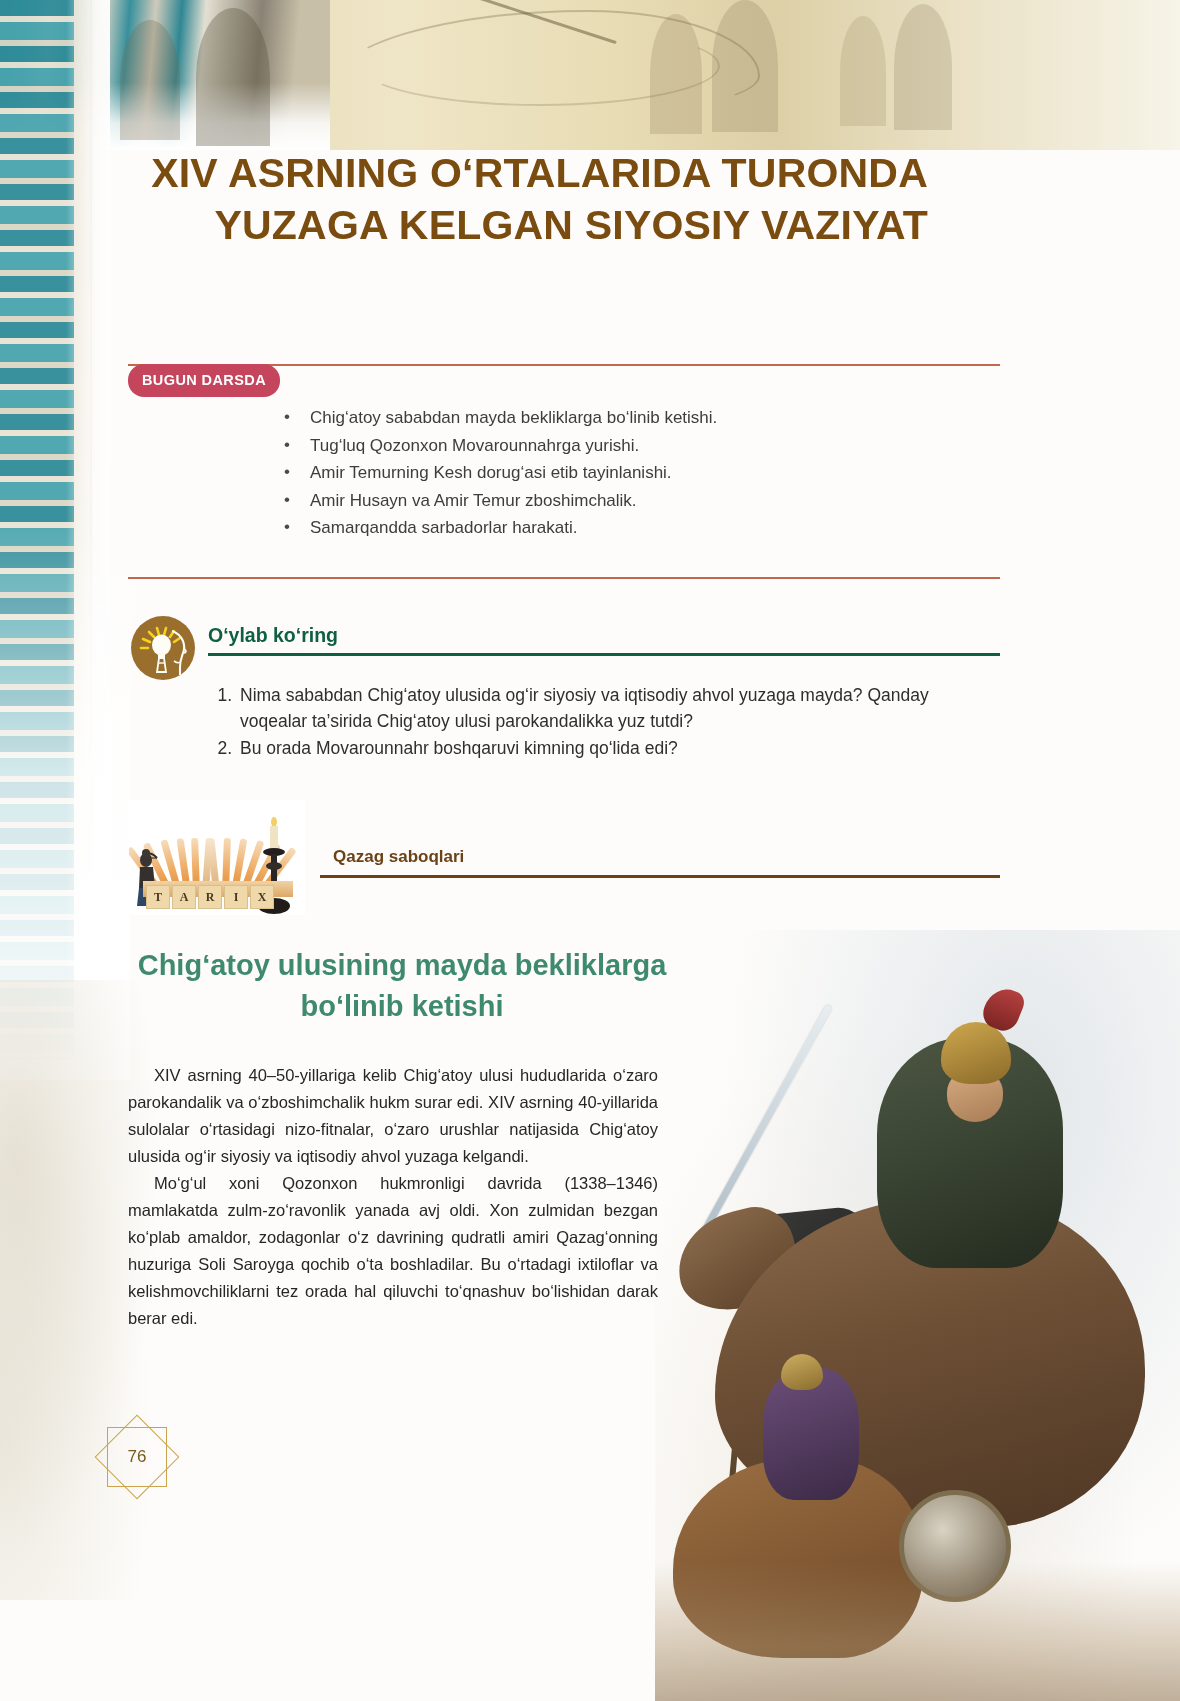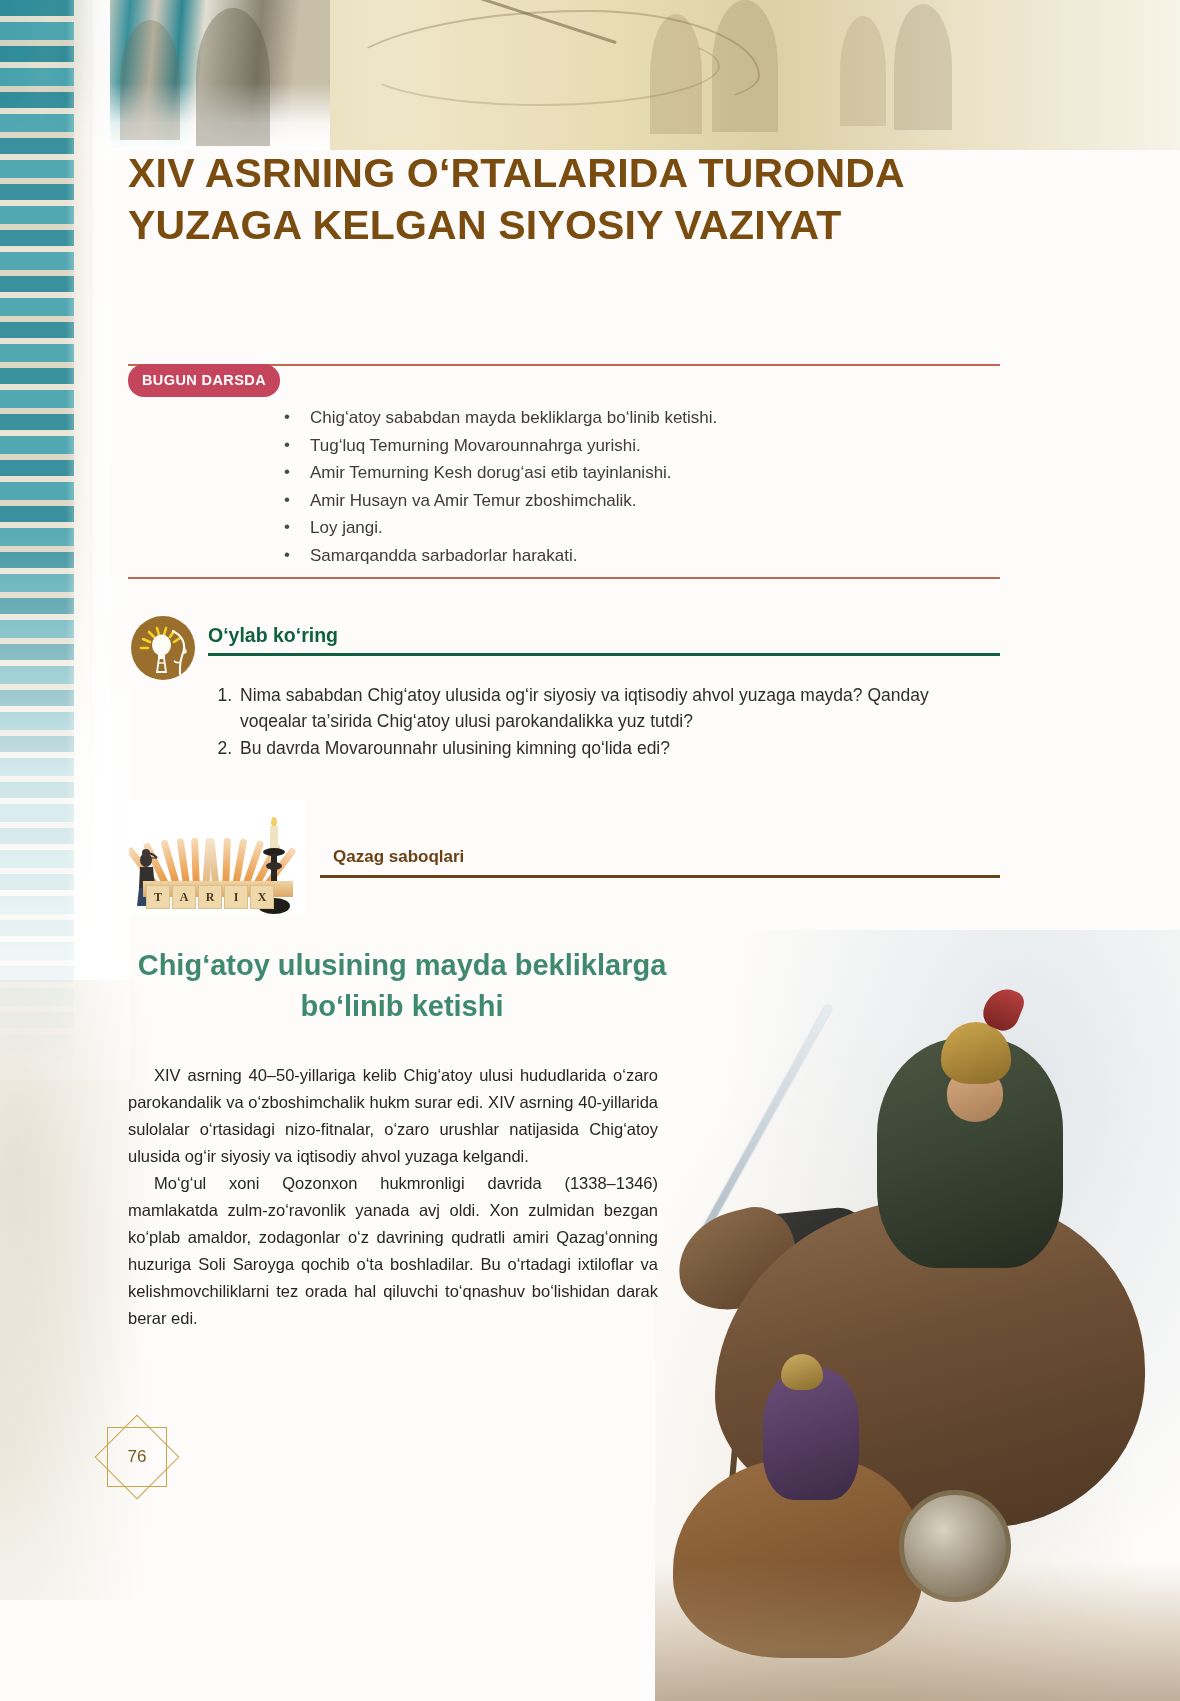--- a/index.html
+++ b/index.html
@@ -82,20 +82,21 @@
       radial-gradient(ellipse at 10% 30%, rgba(214,206,186,.55) 0%, rgba(255,255,255,0) 62%),
       radial-gradient(ellipse at 0% 75%, rgba(223,216,198,.5) 0%, rgba(255,255,255,0) 60%);
   }
 
   
   .title {
     position: absolute; left: 128px; top: 148px; width: 800px;
     color: #7a4c10;
     font-size: 41px; font-weight: bold; line-height: 1.26;
     letter-spacing: .2px;
+    text-align: right;
   }
 
   
   .today-rule-top {
     position: absolute; left: 128px; top: 364px; width: 872px; height: 1.5px;
     background: #c2674f;
   }
   .today-badge {
     position: absolute; left: 128px; top: 364px;
     background: #c4455c; color: #ffffff;
@@ -303,24 +304,23 @@
   <div class="left-band"></div>
   <div class="left-band-fade"></div>
   <div class="left-wash"></div>
 
   <h1 class="title">XIV ASRNING O‘RTALARIDA TURONDA YUZAGA KELGAN SIYOSIY VAZIYAT</h1>
 
   <div class="today-rule-top"></div>
   <div class="today-badge">BUGUN DARSDA</div>
   <ul class="today-list">
     <li>Chig‘atoy sababdan mayda bekliklarga bo‘linib ketishi.</li>
-    <li>Tug‘luq Temurning Movarounnahrga yurishi.</li>
+    <li>Tug‘luq Qozonxon Movarounnahrga yurishi.</li>
     <li>Amir Temurning Kesh dorug‘asi etib tayinlanishi.</li>
     <li>Amir Husayn va Amir Temur zboshimchalik.</li>
-    <li>Loy jangi.</li>
     <li>Samarqandda sarbadorlar harakati.</li>
   </ul>
   <div class="today-rule-bottom"></div>
 
   <div class="think-icon">
     <svg viewBox="0 0 66 66" width="66" height="66">
       <circle cx="33" cy="33" r="32" fill="#9a6f2e"></circle>
       <g stroke="#f5d21e" stroke-width="2.6" stroke-linecap="round">
         <line x1="11" y1="33" x2="18" y2="33"></line>
         <line x1="13" y1="24" x2="20" y2="27"></line>
@@ -336,21 +336,21 @@
       <line x1="28.5" y1="48" x2="34.5" y2="48" stroke="#fdfdf6" stroke-width="1.4"></line>
       <path d="M42 16 C53 20 56 30 53 38 C51 44 50 46 50 52 L50 60" fill="none" stroke="#fdfdf6" stroke-width="2.1"></path>
       <path d="M53 34 C56 34 57 37 54 38" fill="none" stroke="#fdfdf6" stroke-width="1.8"></path>
       <path d="M44 46 C47 48 49 48 50 47" fill="none" stroke="#fdfdf6" stroke-width="1.6"></path>
     </svg>
   </div>
   <h2 class="think-head">O‘ylab ko‘ring</h2>
   <div class="think-rule"></div>
   <ol class="think-list">
     <li>Nima sababdan Chig‘atoy ulusida og‘ir siyosiy va iqtisodiy ahvol yuzaga mayda? Qanday voqealar ta’sirida Chig‘atoy ulusi parokandalikka yuz tutdi?</li>
-    <li>Bu davrda Movarounnahr ulusining kimning qo‘lida edi?</li>
+    <li>Bu orada Movarounnahr boshqaruvi kimning qo‘lida edi?</li>
   </ol>
 
   <div class="tarix-img">
     <div class="bk-fan-l" style="left:28px;width:64px;height:58px;">
       <div class="bk-leaf" style="left:0;transform:rotate(-36deg);"></div>
       <div class="bk-leaf" style="left:9px;transform:rotate(-26deg);"></div>
       <div class="bk-leaf" style="left:18px;transform:rotate(-16deg);"></div>
       <div class="bk-leaf" style="left:27px;transform:rotate(-8deg);"></div>
       <div class="bk-leaf" style="left:36px;transform:rotate(-2deg);"></div>
       <div class="bk-leaf" style="left:45px;transform:rotate(4deg);background:linear-gradient(180deg,#f8e6cd,#dcae74);"></div>

